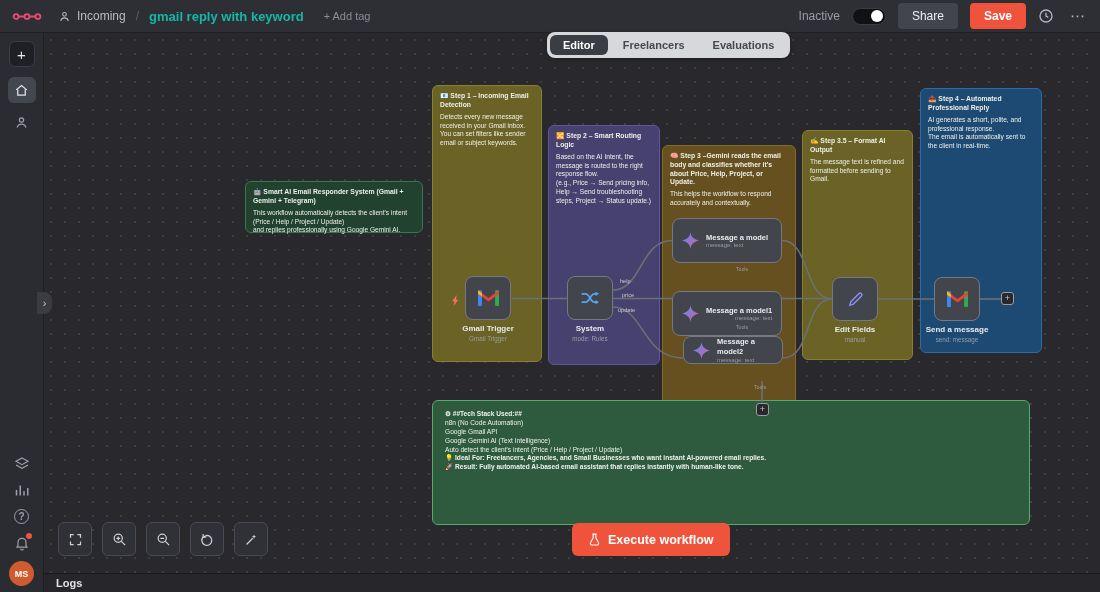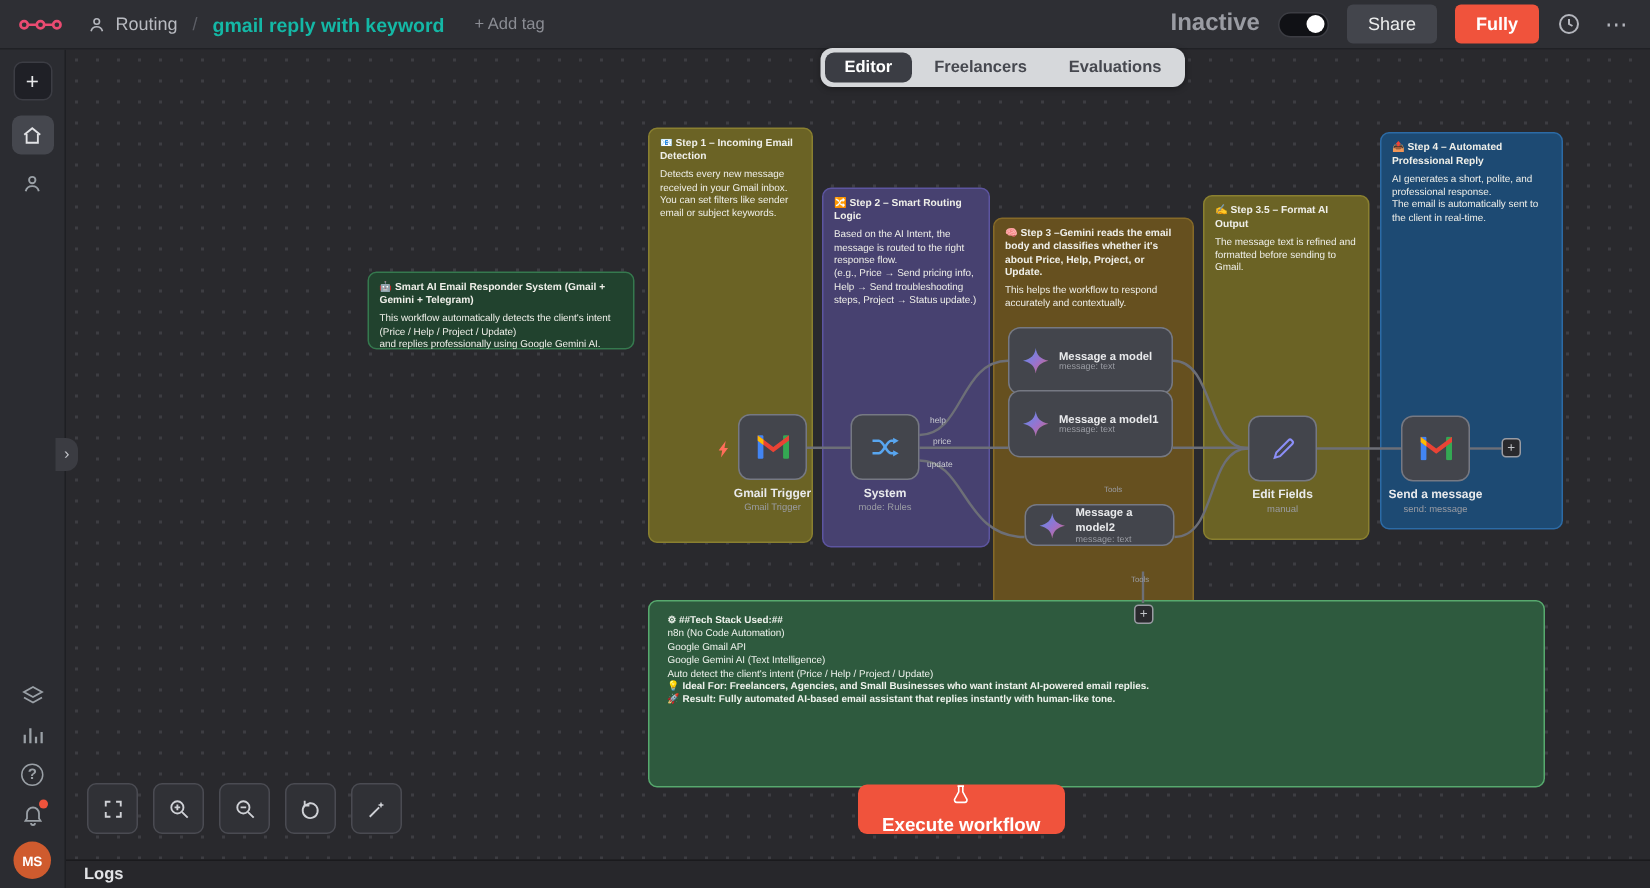--- a/index.html
+++ b/index.html
@@ -7,21 +7,21 @@
   *{box-sizing:border-box;}
 
   
   .topbar{position:absolute;left:0;top:0;width:1100px;height:33px;background:#2e2f34;border-bottom:1px solid #202125;display:flex;align-items:center;padding:0 10px;z-index:30;}
   .logo{width:34px;display:flex;align-items:center;justify-content:center;margin-right:14px;}
   .crumb{display:flex;align-items:center;gap:6px;color:#b9bbc1;font-size:12px;}
   .crumb .sep{color:#5d5f66;margin:0 4px;}
   .wf-title{color:#14b8a6;font-size:13px;font-weight:600;}
   .add-tag{color:#8b8d94;font-size:11px;margin-left:14px;cursor:pointer;}
   .tb-right{margin-left:auto;display:flex;align-items:center;gap:12px;}
-  .status-lbl{color:#9a9ca3;font-size:16px;font-weight:bold;}
+  .status-lbl{color:#9a9ca3;font-size:12px;}
   .toggle{width:34px;height:17px;border-radius:9px;background:#101115;border:1px solid #3c3d43;position:relative;cursor:pointer;}
   .toggle .knob{position:absolute;right:2px;top:1.5px;width:12px;height:12px;border-radius:50%;background:#ffffff;}
   .btn{border:none;border-radius:4px;font-size:12px;padding:6px 14px;cursor:pointer;font-family:inherit;}
   .btn-share{background:#43454c;color:#eceded;}
   .btn-save{background:#f0533c;color:#ffffff;font-weight:600;}
   .tb-icon{color:#b4b6bd;display:flex;align-items:center;cursor:pointer;}
   .dots{color:#b4b6bd;font-size:15px;letter-spacing:1px;cursor:pointer;padding:0 4px;}
 
   
   .tabs{position:absolute;left:547px;top:32px;background:#d6d8db;border-radius:8px;padding:3px;display:flex;gap:2px;z-index:40;box-shadow:0 1px 4px rgba(0,0,0,.35);}
@@ -71,21 +71,21 @@
   .wide .in-sub{font-size:6px;color:#9a9ca3;}
   .bolt{position:absolute;left:-13px;top:16px;}
   .port-label{position:absolute;font-size:5.2px;color:#9a9ca3;z-index:3;white-space:nowrap;}
   .wire-label{position:absolute;font-size:5.6px;color:#c9cbd0;z-index:3;white-space:nowrap;}
   .plus-box{position:absolute;width:13px;height:13px;border:1px solid #9a9ca3;border-radius:3px;color:#c3c5ca;font-size:9px;line-height:11px;text-align:center;z-index:3;background:#29292d;cursor:pointer;}
 
   
   .ctrls{position:absolute;left:14px;top:489px;display:flex;gap:10px;z-index:5;}
   .ctrl-btn{width:34px;height:34px;background:#303136;border:1px solid #4a4b52;border-radius:6px;display:flex;align-items:center;justify-content:center;cursor:pointer;color:#cfd1d6;font-size:15px;}
 
-  .exec-btn{position:absolute;left:528px;top:490px;height:33px;padding:0 16px;background:#f0533c;border:none;border-radius:6px;color:#fff;font-size:12.5px;font-weight:600;display:flex;align-items:center;gap:7px;z-index:6;cursor:pointer;font-family:inherit;flex-direction:column;}
+  .exec-btn{position:absolute;left:528px;top:490px;height:33px;padding:0 16px;background:#f0533c;border:none;border-radius:6px;color:#fff;font-size:12.5px;font-weight:600;display:flex;align-items:center;gap:7px;z-index:6;cursor:pointer;font-family:inherit;}
 
   
   .logsbar{position:absolute;left:44px;top:573px;width:1056px;height:19px;background:#27272b;border-top:1px solid #1a1a1d;display:flex;align-items:center;padding:0 12px;z-index:20;}
   .logs-lbl{color:#e2e3e6;font-size:11px;font-weight:700;}
 </style>
 </head>
 <body>
 
 <svg width="0" height="0" style="position:absolute">
   <defs>
@@ -108,32 +108,32 @@
         </g>
       </svg>
   </span>
   <div class="crumb">
     <span style="display:flex;">
       <svg viewBox="0 0 24 24" width="13" height="13">
           <circle cx="12" cy="8" r="3.4" fill="none" stroke="#b4b6bd" stroke-width="2"></circle>
           <path d="M5 20c1-4 4-5.5 7-5.5s6 1.5 7 5.5" fill="none" stroke="#b4b6bd" stroke-width="2"></path>
         </svg>
     </span>
-    <span>Routing</span>
+    <span>Incoming</span>
     <span class="sep">/</span>
     <span class="wf-title">gmail reply with keyword</span>
     <span class="add-tag">+ Add tag</span>
   </div>
   <div class="tb-right">
     <span class="status-lbl">Inactive</span>
     <div class="toggle">
         <div class="knob"></div>
       </div>
     <button class="btn btn-share">Share</button>
-    <button class="btn btn-save">Fully</button>
+    <button class="btn btn-save">Save</button>
     <span class="tb-icon">
       <svg viewBox="0 0 24 24" width="16" height="16">
           <circle cx="12" cy="12" r="9" fill="none" stroke="#b4b6bd" stroke-width="2"></circle>
           <path d="M12 7v5l3.5 2" stroke="#b4b6bd" stroke-width="2" fill="none"></path>
         </svg>
     </span>
     <span class="dots">⋯</span>
   </div>
 </header>
 
@@ -245,21 +245,21 @@
     <path d="M739 325 C768 325 760 266 788 266"></path>
     <path d="M834 266 H890"></path>
     <path d="M936 266 H957"></path>
     <path d="M718 348 V369"></path>
   </svg>
 
   <span class="wire-label" style="left:576px;top:245px;">help</span>
   <span class="wire-label" style="left:578px;top:259px;">price</span>
   <span class="wire-label" style="left:574px;top:274px;">update</span>
 
-  <div class="node small" style="left:421px;top:243px;margin-left:27px;">
+  <div class="node small" style="left:421px;top:243px;">
     <span class="bolt">
       <svg viewBox="0 0 10 14" width="8" height="11">
           <path d="M6 0 0 8h3L2 14l6-8H5z" fill="#ff6d5a"></path>
         </svg>
     </span>
     <div class="node-box">
       <span style="display:flex;">
         <svg viewBox="0 0 24 18" width="21" height="16">
             <rect x="0" y="0" width="4.5" height="18" rx="1" fill="#4285f4"></rect>
             <rect x="19.5" y="0" width="4.5" height="18" rx="1" fill="#34a853"></rect>
@@ -297,21 +297,21 @@
           </svg>
       </span>
       <span>
         <div class="in-name">Message a model</div>
         <div class="in-sub">message: text</div>
       </span>
     </div>
   </div>
   <span class="port-label" style="left:692px;top:233px;">Tools</span>
 
-  <div class="node wide" style="left:628px;top:227px;">
+  <div class="node wide" style="left:628px;top:258px;text-align:right;">
     <div class="node-box">
       <span style="display:flex;">
         <svg viewBox="0 0 24 24" width="17" height="17">
             <path fill="url(#gem)" d="M12 0c.8 6.7 4.5 10.4 12 12-7.5 1.6-11.2 5.3-12 12-.8-6.7-4.5-10.4-12-12C7.5 10.4 11.2 6.7 12 0z"></path>
           </svg>
       </span>
       <span>
         <div class="in-name">Message a model1</div>
         <div class="in-sub">message: text</div>
       </span>

